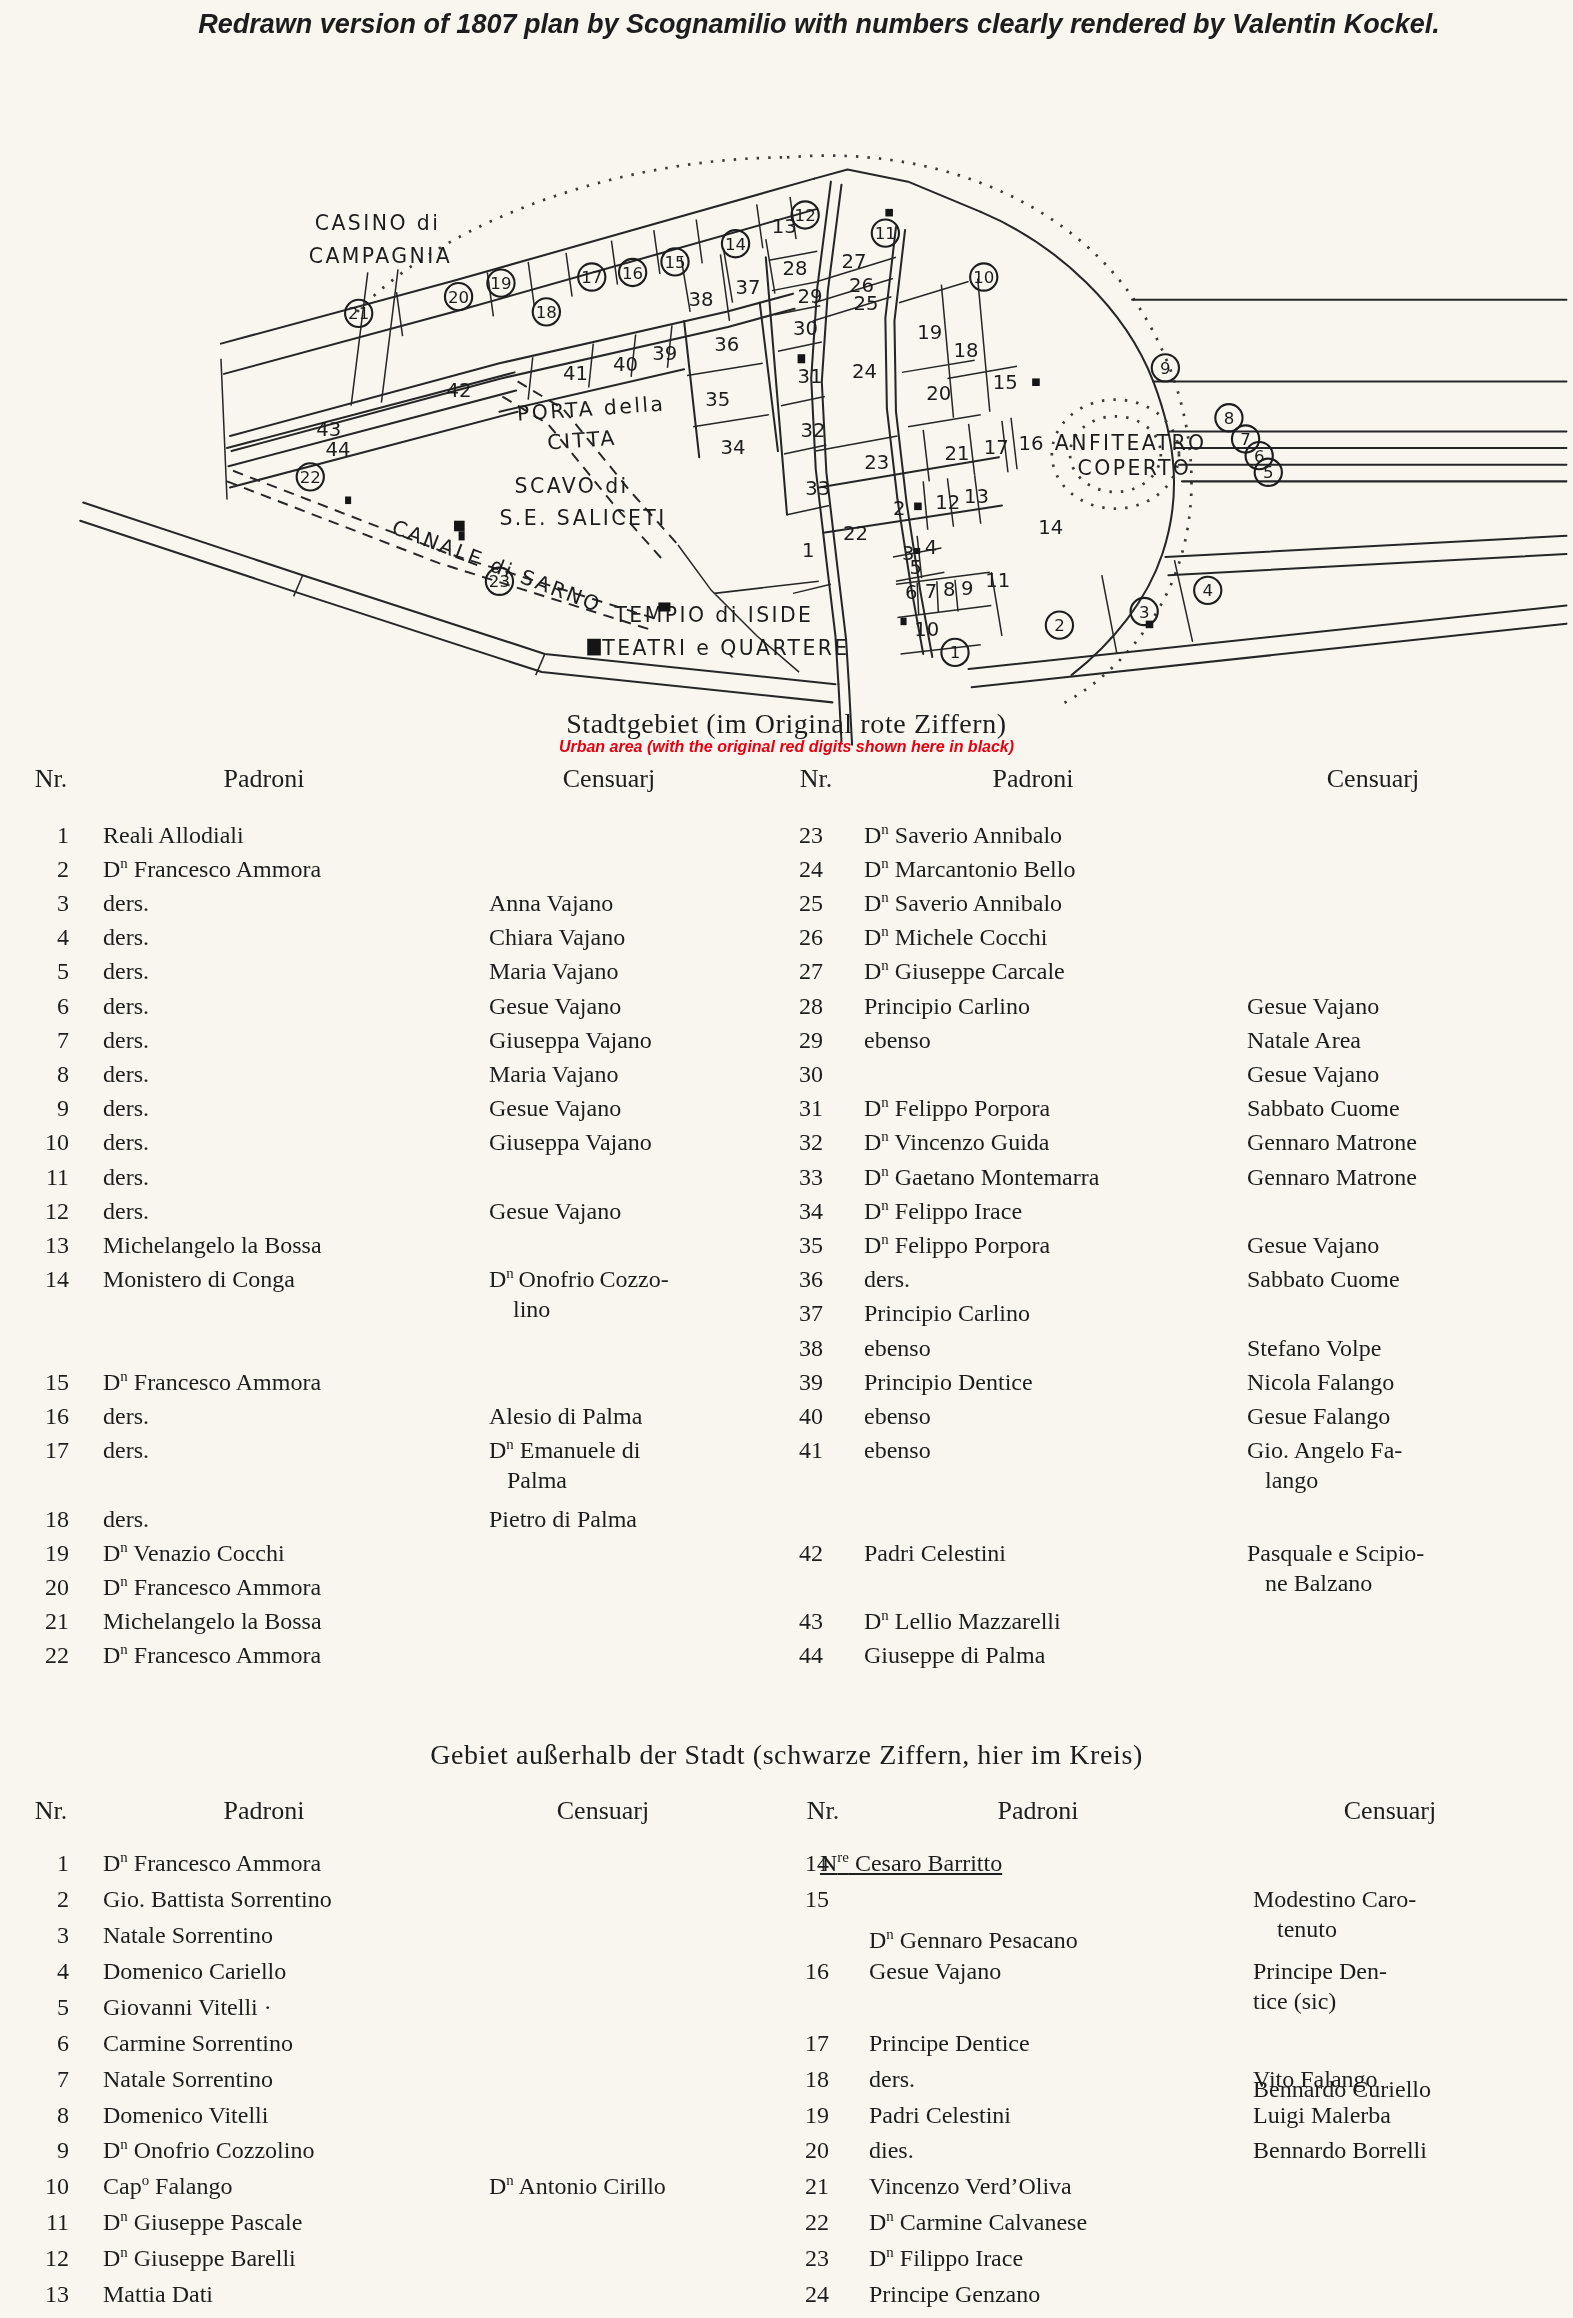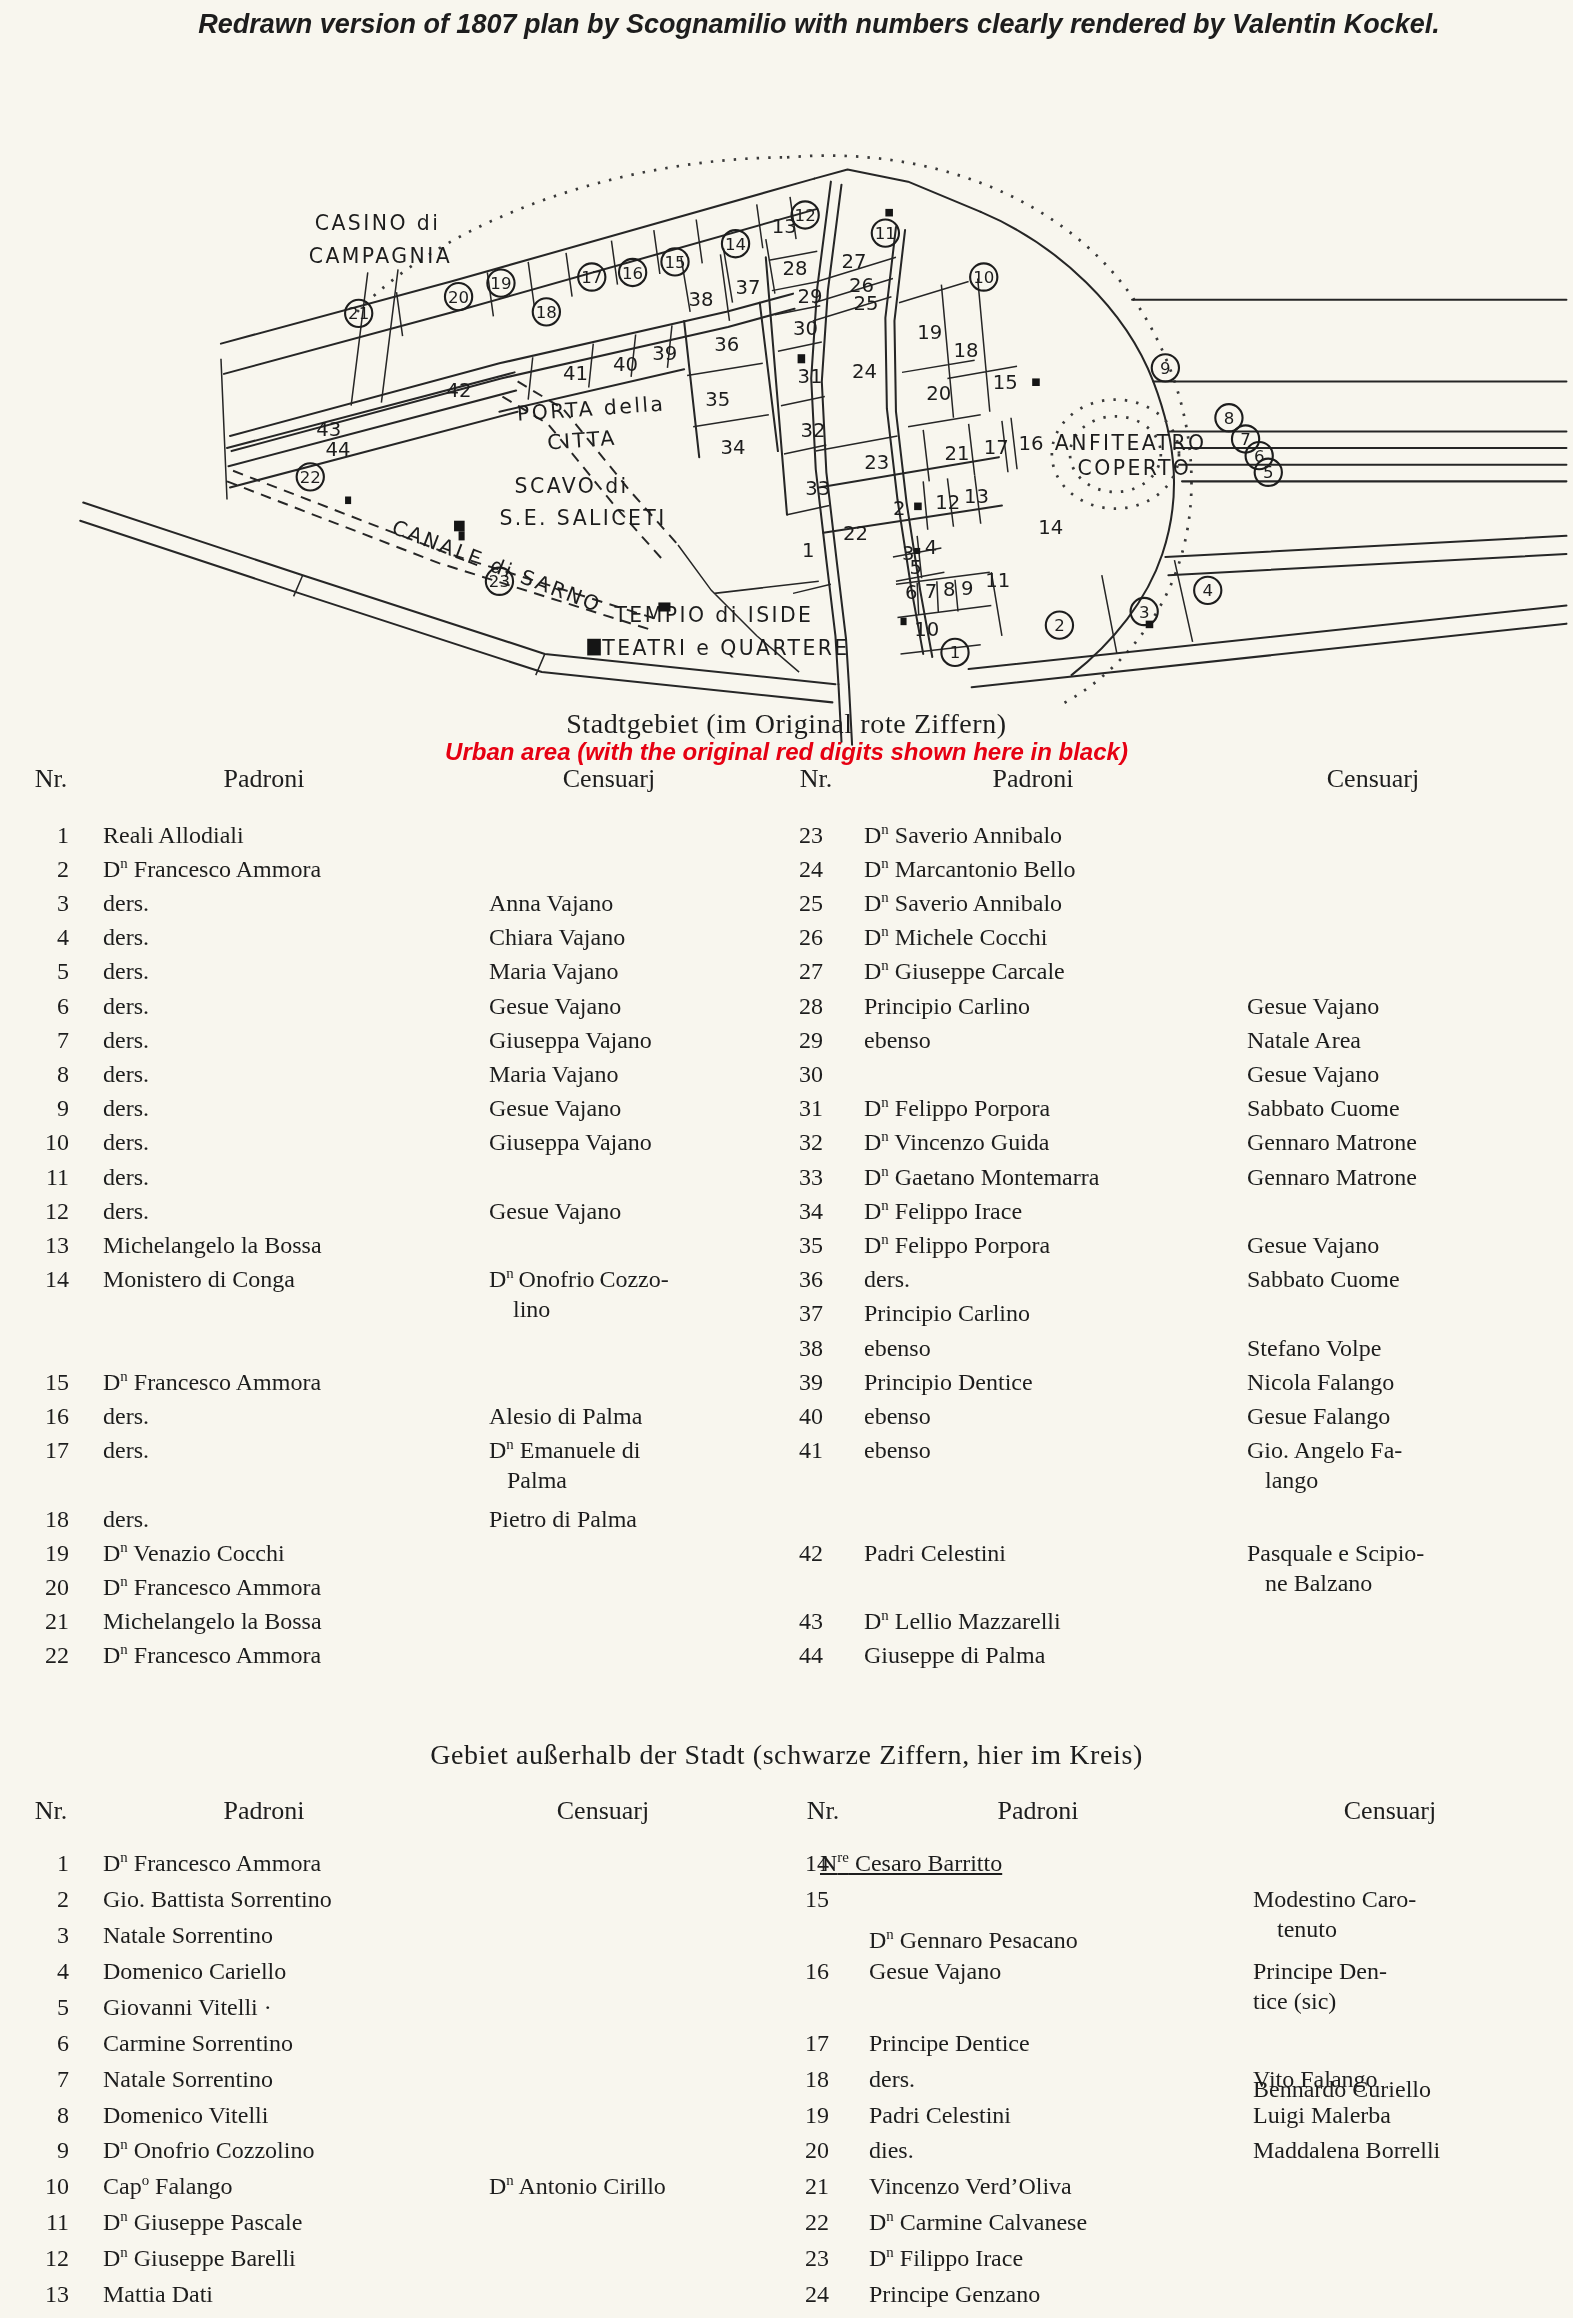--- a/index.html
+++ b/index.html
@@ -3,21 +3,21 @@
 <meta charset="utf-8">
 <style>
   html,body{margin:0;padding:0;background:#777;}
   .page{position:relative;width:1574px;height:2319px;background:#f8f6ee;overflow:hidden;
         font-family:"Liberation Serif", serif;color:#1d1d1d;}
   svg#plan{position:absolute;left:0;top:0;width:1574px;height:2319px;}
   .ttl{position:absolute;left:0;top:9.3px;width:1574px;text-align:center;
        font-family:"Liberation Sans", sans-serif;font-style:italic;font-weight:bold;font-size:27px;margin-left:32px;}
   .h1g{position:absolute;width:927px;text-align:center;font-size:28px;letter-spacing:0.6px;}
   .sub{position:absolute;width:927px;text-align:center;font-family:"Liberation Sans",sans-serif;
-       font-style:italic;font-weight:bold;font-size:24px;}
+       font-style:italic;font-weight:bold;font-size:16px;}
   .colh{position:absolute;font-size:26px;text-align:center;}
   .trow{position:absolute;left:0;width:1574px;height:35px;}
   .trow span{position:absolute;font-size:24px;line-height:30px;white-space:nowrap;}
   .trow .nr{text-align:right;}
   sup{font-size:62%;line-height:0;}
   .map-label{font-family:"DejaVu Sans",sans-serif;font-size:13.5px;letter-spacing:1.6px;fill:#1d1d1d;}
   .map-num{font-family:"DejaVu Sans",sans-serif;font-size:13px;fill:#1d1d1d;}
   .map-cnum{font-family:"DejaVu Sans",sans-serif;font-size:11px;fill:#1d1d1d;text-anchor:middle;}
   .ln{fill:none;stroke:#262626;stroke-width:1.35;stroke-linecap:round;stroke-linejoin:round;}
   .lnt{fill:none;stroke:#262626;stroke-width:1.0;}
@@ -599,21 +599,21 @@
         <span style="left:1253px;">Vito Falango</span>
       </div>
       <div class="trow" style="top: 2100px;">
         <span class="nr" style="left:771px;width:58px;">19</span>
         <span style="left:869px;">Padri Celestini</span>
         <span style="left:1253px;">Luigi Malerba</span>
       </div>
       <div class="trow" style="top: 2135px;">
         <span class="nr" style="left:771px;width:58px;">20</span>
         <span style="left:869px;">dies.</span>
-        <span style="left:1253px;">Maddalena Borrelli</span>
+        <span style="left:1253px;">Bennardo Borrelli</span>
       </div>
       <div class="trow" style="top: 2171px;">
         <span class="nr" style="left:771px;width:58px;">21</span>
         <span style="left:869px;">Vincenzo Verd’Oliva</span>
         <span style="left:1253px;"></span>
       </div>
       <div class="trow" style="top: 2207px;">
         <span class="nr" style="left:771px;width:58px;">22</span>
         <span style="left:869px;">D<sup>n</sup> Carmine Calvanese</span>
         <span style="left:1253px;"></span>

